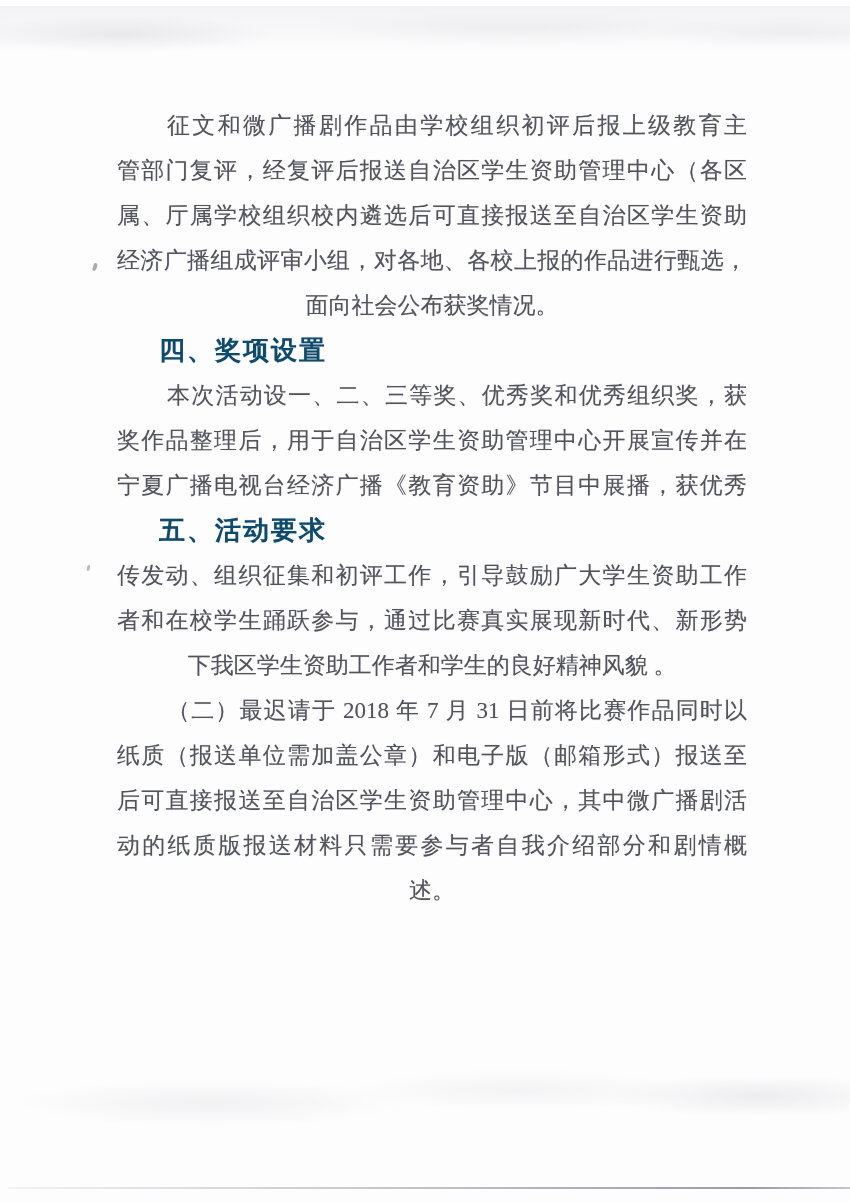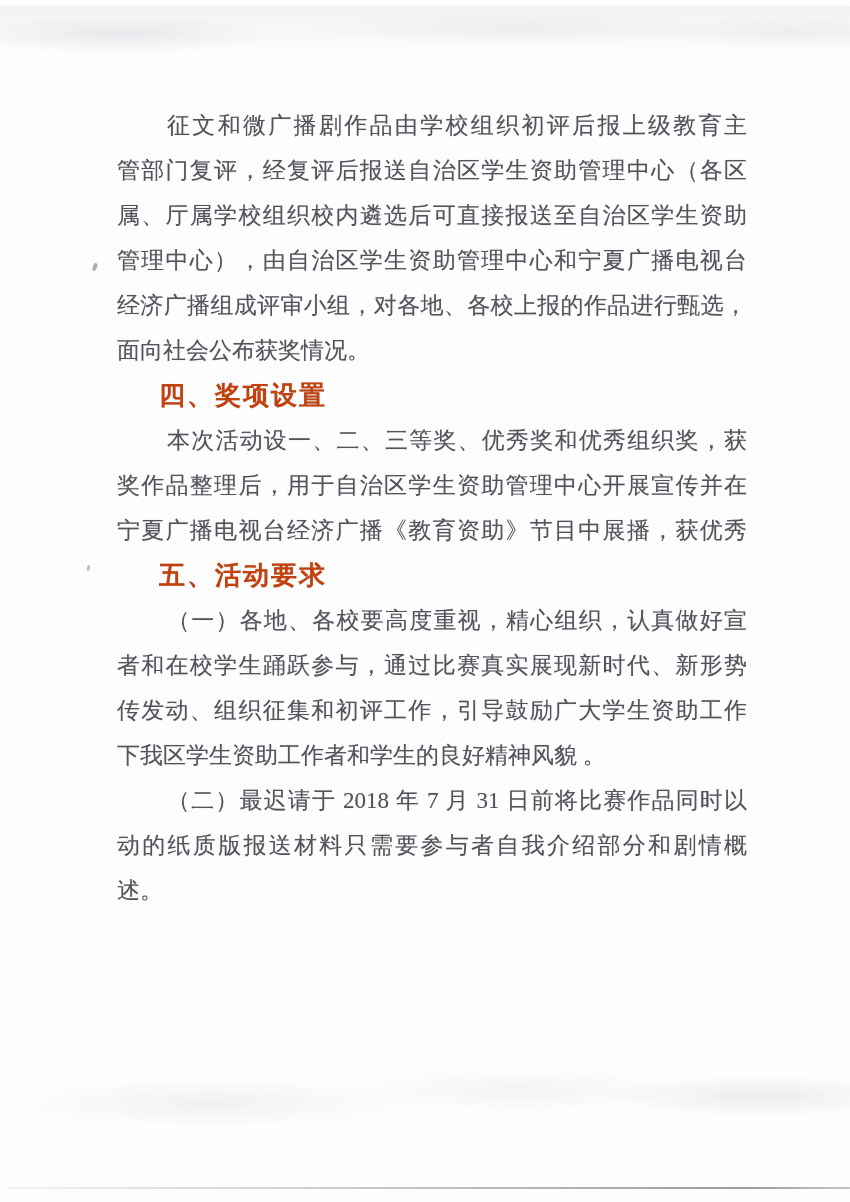--- a/index.html
+++ b/index.html
@@ -78,31 +78,31 @@
   }
   .ln {
     text-align: justify;
     text-align-last: justify;
     text-justify: inter-character;
     height: 45px;
     overflow: hidden;
   }
   .ln.ind { padding-left: 50px; }
   .ln.last {
-    text-align: left;
+    text-align: center;
     text-align-last: auto;
   }
   .heading {
     font-family: "Liberation Sans", sans-serif;
     font-weight: 700;
     font-size: 26px;
     line-height: 45px;
     height: 45px;
     padding-left: 42px;
-    color: #c2410c;
+    color: #0c4a6e;
     text-shadow: 0 0 1px rgba(46,46,53,0.30);
     letter-spacing: 2px;
   }
 </style>
 </head>
 <body>
 
 <div class="page">
 
   <div class="shade-top"></div>
@@ -110,42 +110,42 @@
   <div class="scan-line"></div>
   <div class="speck speck-1"></div>
   <div class="speck speck-2"></div>
 
   <div class="textblock">
 
     <div class="para">
       <div class="ln ind">征文和微广播剧作品由学校组织初评后报上级教育主</div>
       <div class="ln">管部门复评，经复评后报送自治区学生资助管理中心（各区</div>
       <div class="ln">属、厅属学校组织校内遴选后可直接报送至自治区学生资助</div>
-      <div class="ln">管理中心），由自治区学生资助管理中心和宁夏广播电视台</div>
       <div class="ln">经济广播组成评审小组，对各地、各校上报的作品进行甄选，</div>
       <div class="ln last">面向社会公布获奖情况。</div>
     </div>
 
     <div class="heading">四、奖项设置</div>
 
     <div class="para">
       <div class="ln ind">本次活动设一、二、三等奖、优秀奖和优秀组织奖，获</div>
       <div class="ln">奖作品整理后，用于自治区学生资助管理中心开展宣传并在</div>
       <div class="ln">宁夏广播电视台经济广播《教育资助》节目中展播，获优秀</div>
     </div>
 
     <div class="heading">五、活动要求</div>
 
     <div class="para">
-      <div class="ln ind">（一）各地、各校要高度重视，精心组织，认真做好宣</div>
+      <div class="ln">传发动、组织征集和初评工作，引导鼓励广大学生资助工作</div>
       <div class="ln">者和在校学生踊跃参与，通过比赛真实展现新时代、新形势</div>
-      <div class="ln">传发动、组织征集和初评工作，引导鼓励广大学生资助工作</div>
       <div class="ln last">下我区学生资助工作者和学生的良好精神风貌 。</div>
     </div>
 
     <div class="para">
       <div class="ln ind">（二）最迟请于 2018 年 7 月 31 日前将比赛作品同时以</div>
+      <div class="ln">纸质（报送单位需加盖公章）和电子版（邮箱形式）报送至</div>
+      <div class="ln">后可直接报送至自治区学生资助管理中心，其中微广播剧活</div>
       <div class="ln">动的纸质版报送材料只需要参与者自我介绍部分和剧情概</div>
       <div class="ln last">述。</div>
     </div>
 
   </div>
 </div>
 
 </body></html>

